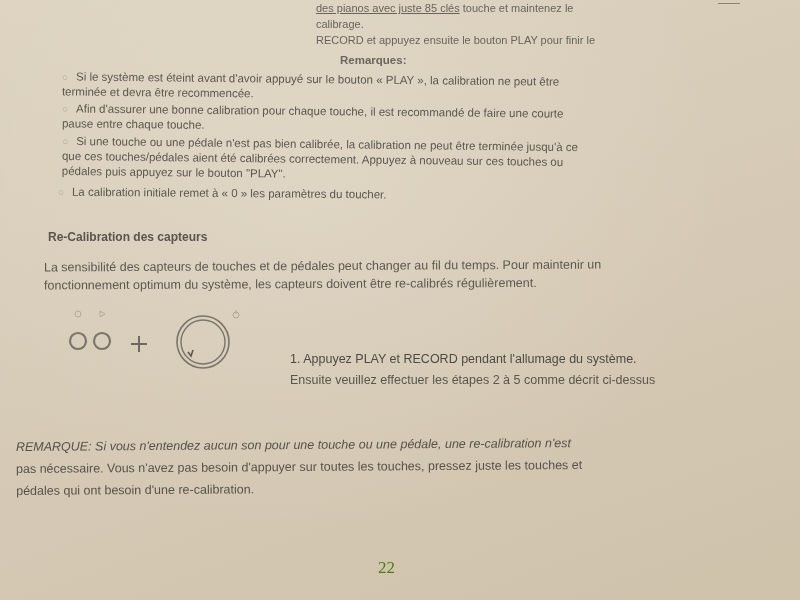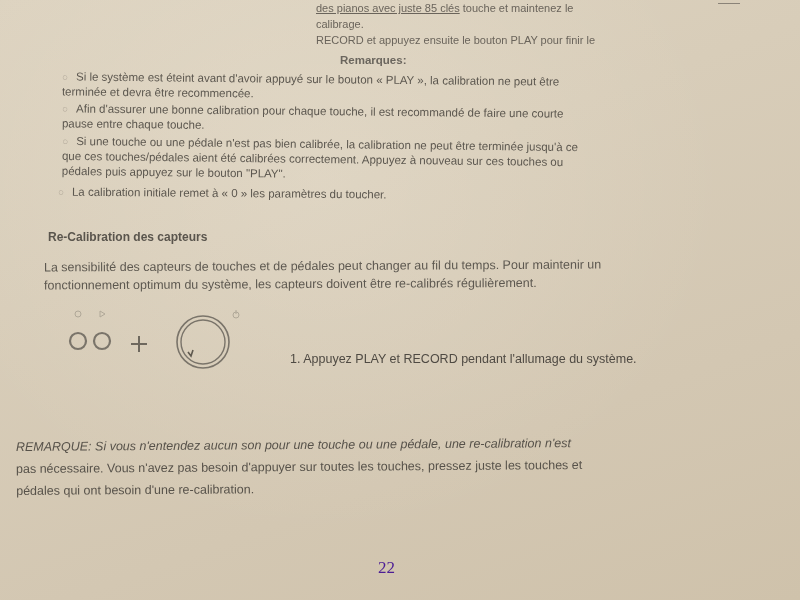--- a/index.html
+++ b/index.html
@@ -27,21 +27,21 @@
     .b1 { left: 62px; top: 72px; transform: rotate(0.6deg); }
     .b2 { left: 62px; top: 104px; transform: rotate(0.6deg); }
     .b3 { left: 62px; top: 137px; transform: rotate(0.7deg); }
     .b4 { left: 58px; top: 186px; transform: rotate(0.5deg); }
     .sec-title { left: 48px; top: 230px; font-size: 12px; font-weight: bold; color: #5a554d; }
     .para { left: 44px; top: 257px; font-size: 12.5px; line-height: 18px; color: #5d5850; transform: rotate(-0.3deg); }
     .step1 { left: 290px; top: 331px; font-size: 12.5px; color: #4f4a43; margin-top: 21px; }
     .step-note { left: 290px; top: 371px; font-size: 12.5px; line-height: 19px; color: #5a554d; }
     .remark { left: 16px; top: 434px; font-size: 12.5px; line-height: 22px; color: #57524a; transform: rotate(-0.4deg); }
     .remark .lbl { font-style: italic; }
-    .page-num { left: 378px; top: 558px; font-family: "Liberation Serif", serif; font-size: 17px; color: #4c1d95; }
+    .page-num { left: 378px; top: 558px; font-family: "Liberation Serif", serif; font-size: 17px; color: #4d7c0f; }
     .icons { left: 60px; top: 308px; width: 190px; height: 70px; }
   </style>
 </head>
 <body>
 
 <div class="shade"></div>
 
 <div class="abs top-text">
   <div><span class="ul">des pianos avec juste 85 clés</span><span> touche et maintenez le</span></div>
   <div>calibrage.</div>
@@ -93,20 +93,21 @@
     <circle cx="143" cy="34" r="22" fill="none" stroke="#7a746a" stroke-width="1.4"></circle>
     <path d="M128 44 L131 48 L133 42" fill="none" stroke="#5f594f" stroke-width="1.6"></path>
     <circle cx="176" cy="7" r="3" fill="none" stroke="#b0a898" stroke-width="1"></circle>
     <line x1="176" y1="2" x2="176" y2="6" stroke="#b0a898" stroke-width="1"></line>
   </g>
 </svg>
 
 <div class="abs step1">1.   Appuyez PLAY et RECORD pendant l'allumage du système.</div>
 
 <div class="abs step-note">
+  <div>Ensuite veuillez effectuer les étapes 2 à 5 comme décrit ci-dessus</div>
 </div>
 
 <div class="abs remark">
   <div><span class="lbl">REMARQUE:</span><span class="lbl"> Si vous n'entendez aucun son pour une touche ou une pédale, une re-calibration n'est</span></div>
   <div>pas nécessaire.  Vous n'avez pas besoin d'appuyer sur toutes les touches, pressez juste les touches et</div>
   <div>pédales qui ont besoin d'une re-calibration.</div>
 </div>
 
 <div class="abs page-num">22</div>
 

